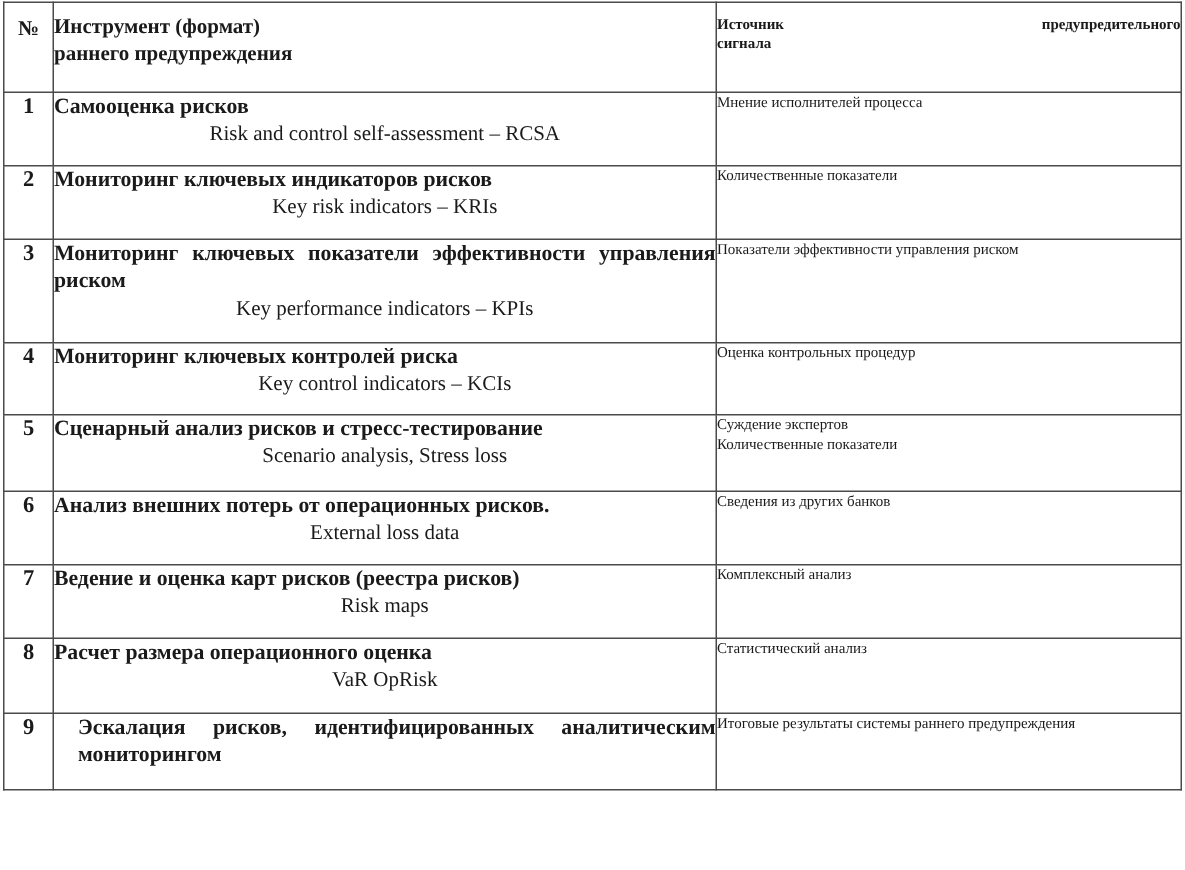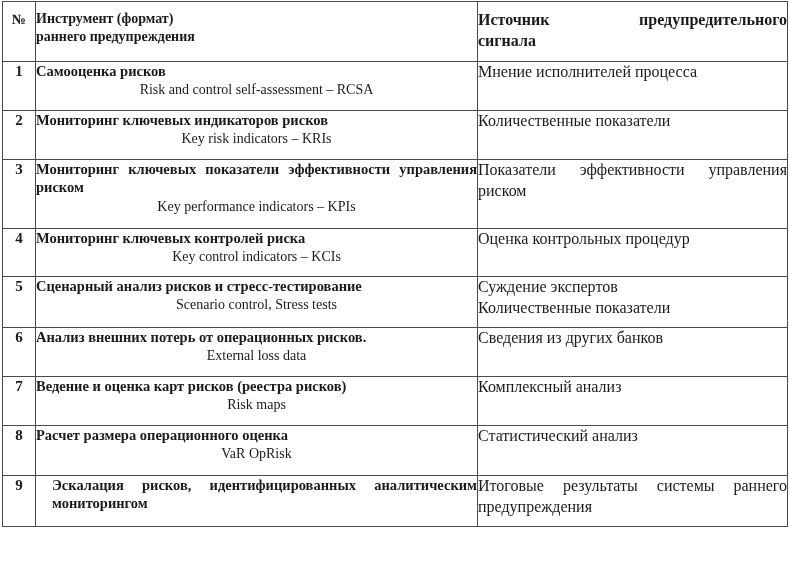--- a/index.html
+++ b/index.html
@@ -78,31 +78,31 @@
     display: block;
     font-weight: normal;
     font-size: 14px;
     padding-top: 1px;
     text-align: center;
   }
 
   
   .cell-src {
     padding: 7px 9px 8px 10px;
-    font-size: 16px;
+    font-size: 10px;
     line-height: 1.3;
     text-align: justify;
     text-justify: inter-word;
   }
   .cell-src .src-line {
     display: block;
   }
   .cell-src.head {
     font-weight: bold;
-    font-size: 16px;
+    font-size: 10px;
     padding-top: 8px;
     margin-left: 34px;
   }
   .cell-src .justify-block {
     text-align: justify;
     text-align-last: left;
   }
 
   
   .cell-tool.head {
@@ -198,21 +198,21 @@
         <td class="cell-src">
           <span class="src-line">Оценка контрольных процедур</span>
           <span class="src-line"></span>
         </td>
       </tr>
 
       <tr class="r-5">
         <td class="cell-num">5</td>
         <td class="cell-tool">
           <span class="line-ru">Сценарный анализ рисков и стресс-тестирование</span>
-          <span class="line-en">Scenario control, Stress tests</span>
+          <span class="line-en">Scenario analysis, Stress loss</span>
         </td>
         <td class="cell-src">
           <span class="src-line">Суждение экспертов</span>
           <span class="src-line">Количественные показатели</span>
         </td>
       </tr>
 
       <tr class="r-6">
         <td class="cell-num">6</td>
         <td class="cell-tool">

